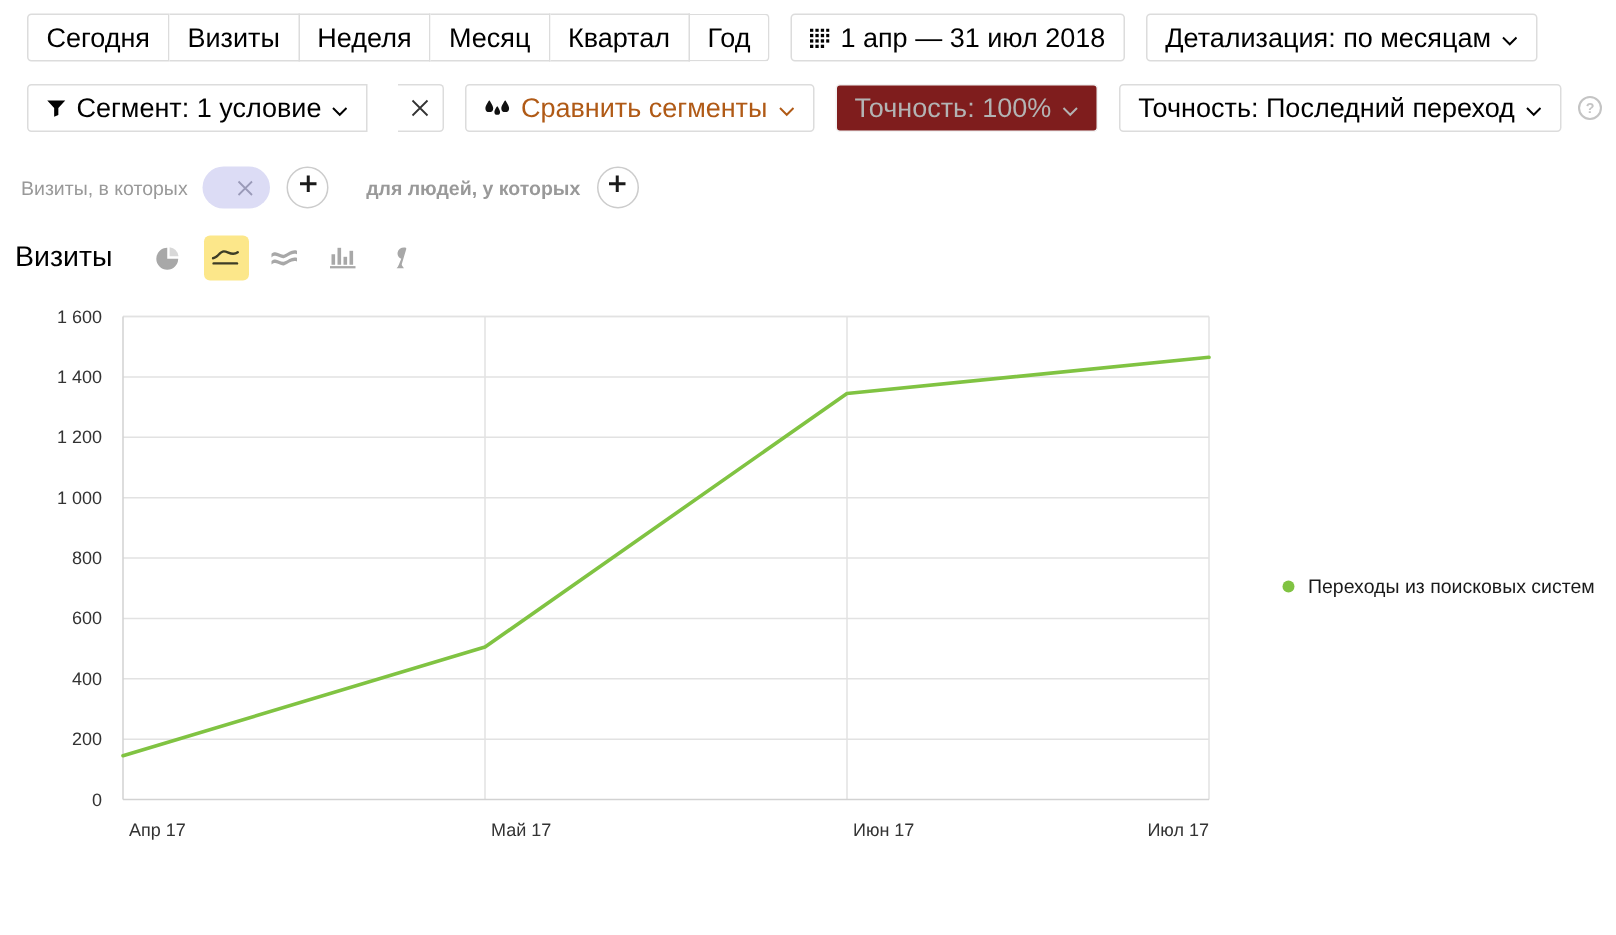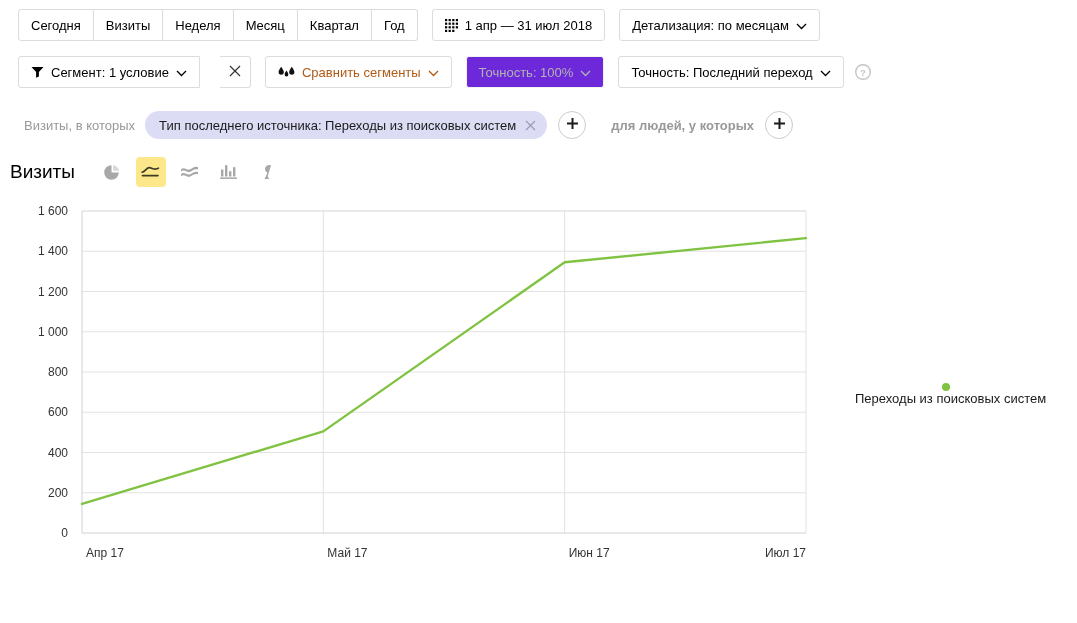--- a/index.html
+++ b/index.html
@@ -26,21 +26,21 @@
   .toolbar-row1 { height: 36px; margin-top: 7px; }
   .toolbar-row2 { height: 36px; margin-top: 11px; }
 
   .btn {
     box-sizing: border-box;
     height: 32px;
     display: inline-flex;
     align-items: center;
     justify-content: center;
     padding: 0 12px;
-    font-size: 13px;
+    font-size: 18px;
     line-height: 1;
     color: #000;
     background: #fff;
     border: 1px solid #dcdcdc;
     border-radius: 3px;
     white-space: nowrap;
     cursor: pointer;
     user-select: none;
   }
 
@@ -81,37 +81,37 @@
   .joined .btn:last-child {
     border-left-width: 0;
     border-top-left-radius: 0;
     border-bottom-left-radius: 0;
     padding: 0 9px;
   }
 
   .btn-compare { color: #b05a16; }
   .btn-disabled {
     color: #b3b3b3;
-    background: #6d28d9;
+    background: #7f1d1d;
     border-color: #f2f2f2;
     cursor: default;
   }
 
   .help-icon {
     margin-left: 11px;
     display: inline-flex;
     align-items: center;
     cursor: pointer;
   }
 
   
   .filter-row {
     display: flex;
     align-items: center;
-    padding-left: 24px;
+    padding-left: 14px;
     height: 34px;
     margin-top: 18px;
   }
   .filter-label {
     font-size: 13px;
     color: #999999;
     white-space: nowrap;
   }
   .chip {
     display: inline-flex;
@@ -189,21 +189,20 @@
 
   .legend {
     position: absolute;
     left: 855px;
     top: 188px;
     display: flex;
     align-items: center;
     font-size: 13px;
     color: #1a1a1a;
     white-space: nowrap;
-    flex-direction: column;
   }
   .legend-dot {
     width: 8px;
     height: 8px;
     border-radius: 50%;
     margin-right: 9px;
     flex: none;
   }
 </style>
 </head>
@@ -329,21 +328,20 @@
       <circle cx="8" cy="8" r="7.3" fill="none" stroke="#c4c4c4" stroke-width="1.4"></circle>
       <text x="8" y="11.6" font-family="Liberation Sans, sans-serif" font-size="9.5" font-weight="bold" fill="#c4c4c4" text-anchor="middle">?</text>
     </svg>
   </div>
 </div>
 
 <div class="filter-row">
   <span class="filter-label">Визиты, в которых</span>
 
   <span class="chip">
-    <span>Тип последнего источника: Переходы из поисковых систем</span>
     <span class="chip-x">
       <svg width="11" height="11" viewBox="0 0 11 11">
         <path d="M1 1l9 9M10 1L1 10" stroke="#9a9ab8" stroke-width="1.2" fill="none"></path>
       </svg>
     </span>
   </span>
 
   <span class="plus-btn">
     <span>
       <svg width="13" height="13" viewBox="0 0 13 13">

